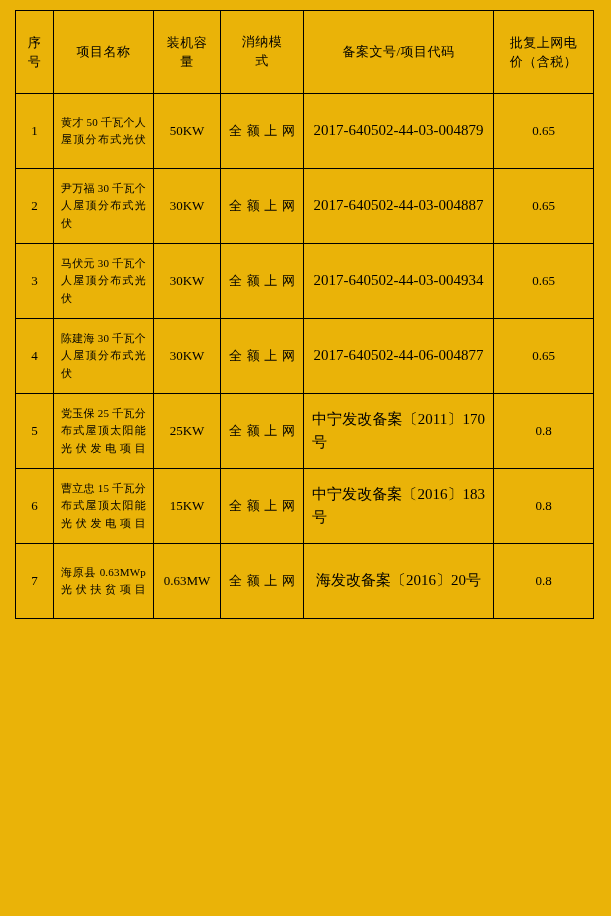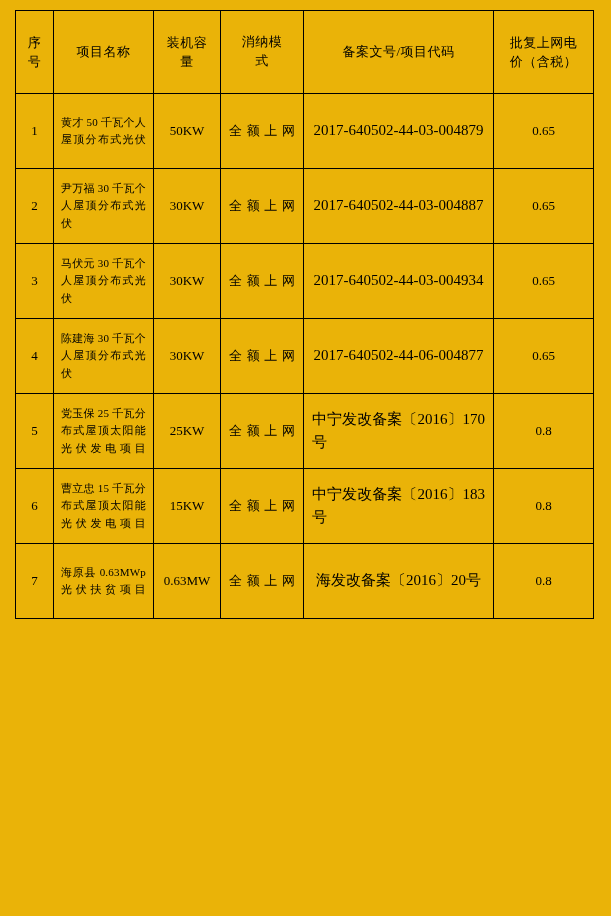--- a/index.html
+++ b/index.html
@@ -192,21 +192,21 @@
       <tr>
         <td class="cell-index">5</td>
         <td>
             <span class="cell-name">党玉保 25 千瓦分布式屋顶太阳能光伏发电项目</span>
           </td>
         <td class="cell-cap">25KW</td>
         <td>
             <span class="cell-mode">全额上网</span>
           </td>
         <td>
-            <span class="cell-doc just">中宁发改备案〔2016〕170号</span>
+            <span class="cell-doc just">中宁发改备案〔2011〕170号</span>
           </td>
         <td class="cell-price">0.8</td>
       </tr>
       <tr>
         <td class="cell-index">6</td>
         <td>
             <span class="cell-name">曹立忠 15 千瓦分布式屋顶太阳能光伏发电项目</span>
           </td>
         <td class="cell-cap">15KW</td>
         <td>

